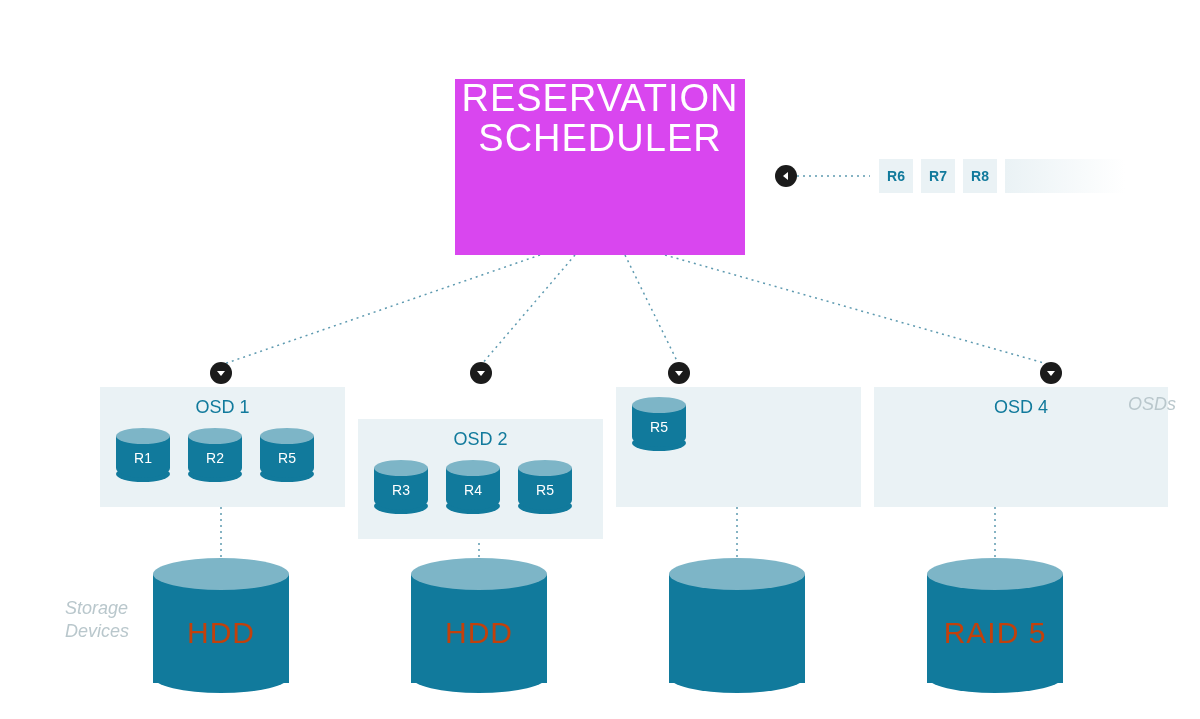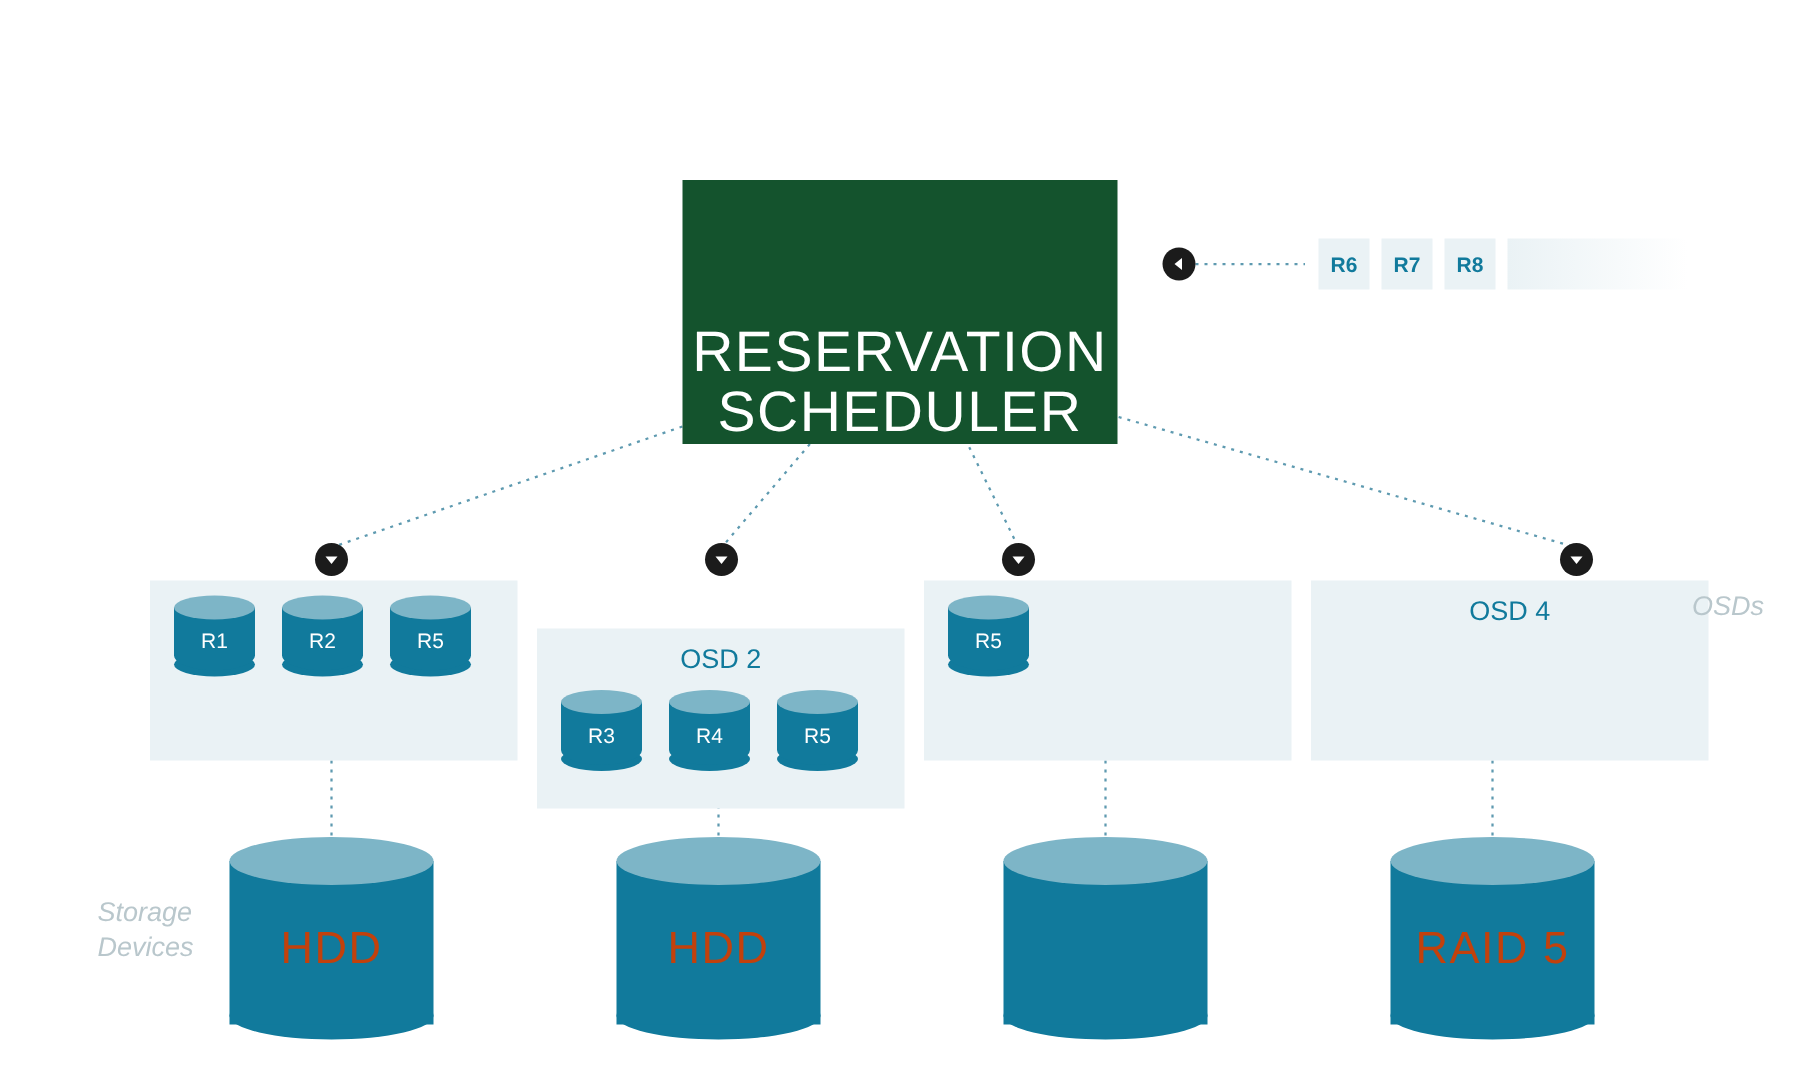--- a/index.html
+++ b/index.html
@@ -14,29 +14,28 @@
   svg.canvas {
     position: absolute;
     top: 0; left: 0;
     width: 1200px; height: 719px;
     pointer-events: none;
   }
 
   
   .scheduler {
     position: absolute;
-    background: #14532d;
+    background: #d946ef;
     color: #ffffff;
     display: flex;
-    align-items: flex-end;
+    align-items: flex-start;
     justify-content: center;
     text-align: center;
     font-weight: 300;
     letter-spacing: 1px;
-    margin-top: 41px;
   }
   .scheduler .title {
     font-size: 38px;
     line-height: 1.05;
     font-weight: 300;
     font-stretch: condensed;
     white-space: pre-line;
   }
 
   
@@ -217,20 +216,21 @@
       <path d="M2 4 L6 9 L10 4 Z" fill="#ffffff"></path>
     </svg>
 </div>
 <div class="arrow-dot" style="left:1040px; top:362px;">
   <svg width="12" height="12" viewBox="0 0 12 12">
       <path d="M2 4 L6 9 L10 4 Z" fill="#ffffff"></path>
     </svg>
 </div>
 
 <div class="osd" style="left:100px; top:387px; width:245px; height:120px;">
+  <div class="osd-label">OSD 1</div>
   <div class="osd-items">
     <div class="cyl-small">
       <div class="bottom-ellipse"></div>
         <div class="body"></div>
         <div class="top"></div>
       <div class="label">R1</div>
     </div>
     <div class="cyl-small">
       <div class="bottom-ellipse"></div>
         <div class="body"></div>
@@ -274,21 +274,21 @@
   <div class="osd-items">
     <div class="cyl-small">
       <div class="bottom-ellipse"></div>
         <div class="body"></div>
         <div class="top"></div>
       <div class="label">R5</div>
     </div>
   </div>
 </div>
 
-<div class="osd" style="left:874px; top:387px; width:265px; height:120px;">
+<div class="osd" style="left:874px; top:387px; width:294px; height:120px;">
   <div class="osd-label">OSD 4</div>
 </div>
 
 <div class="cyl-large" style="left:153px; top:558px;">
   <div class="bottom-ellipse"></div>
     <div class="body"></div>
     <div class="top"></div>
   <div class="label">HDD</div>
 </div>
 <div class="cyl-large" style="left:411px; top:558px;">

